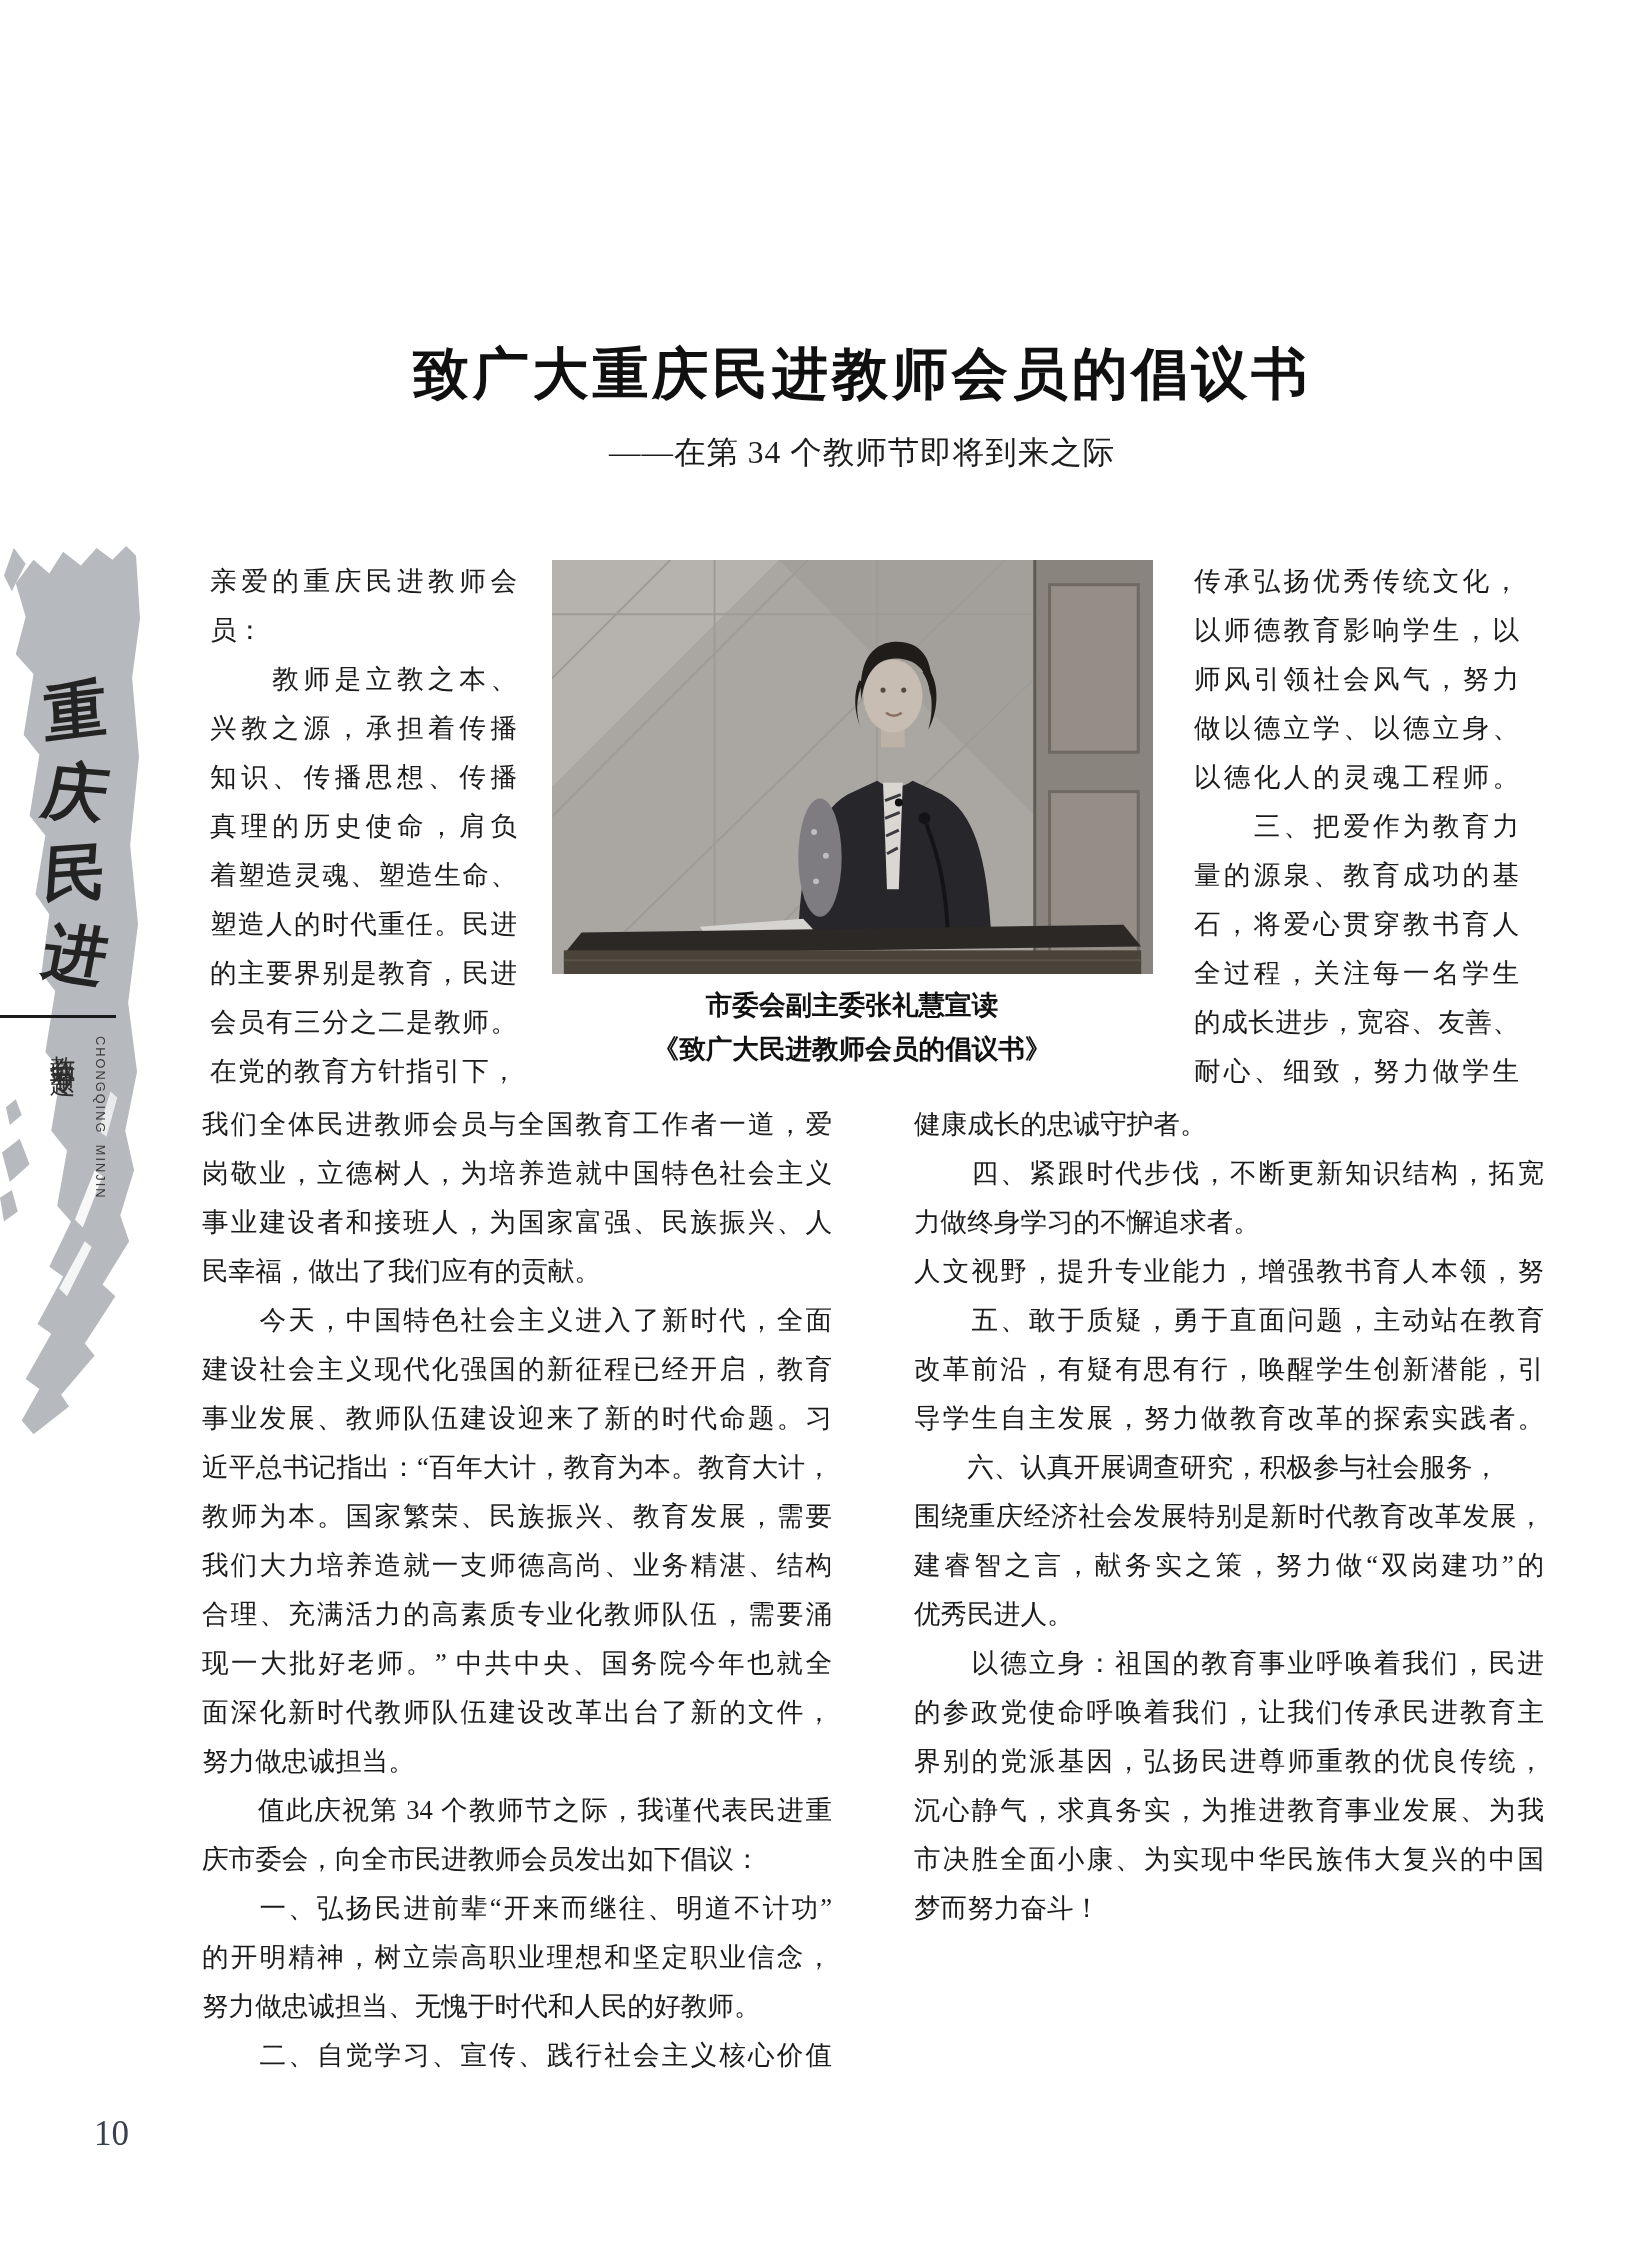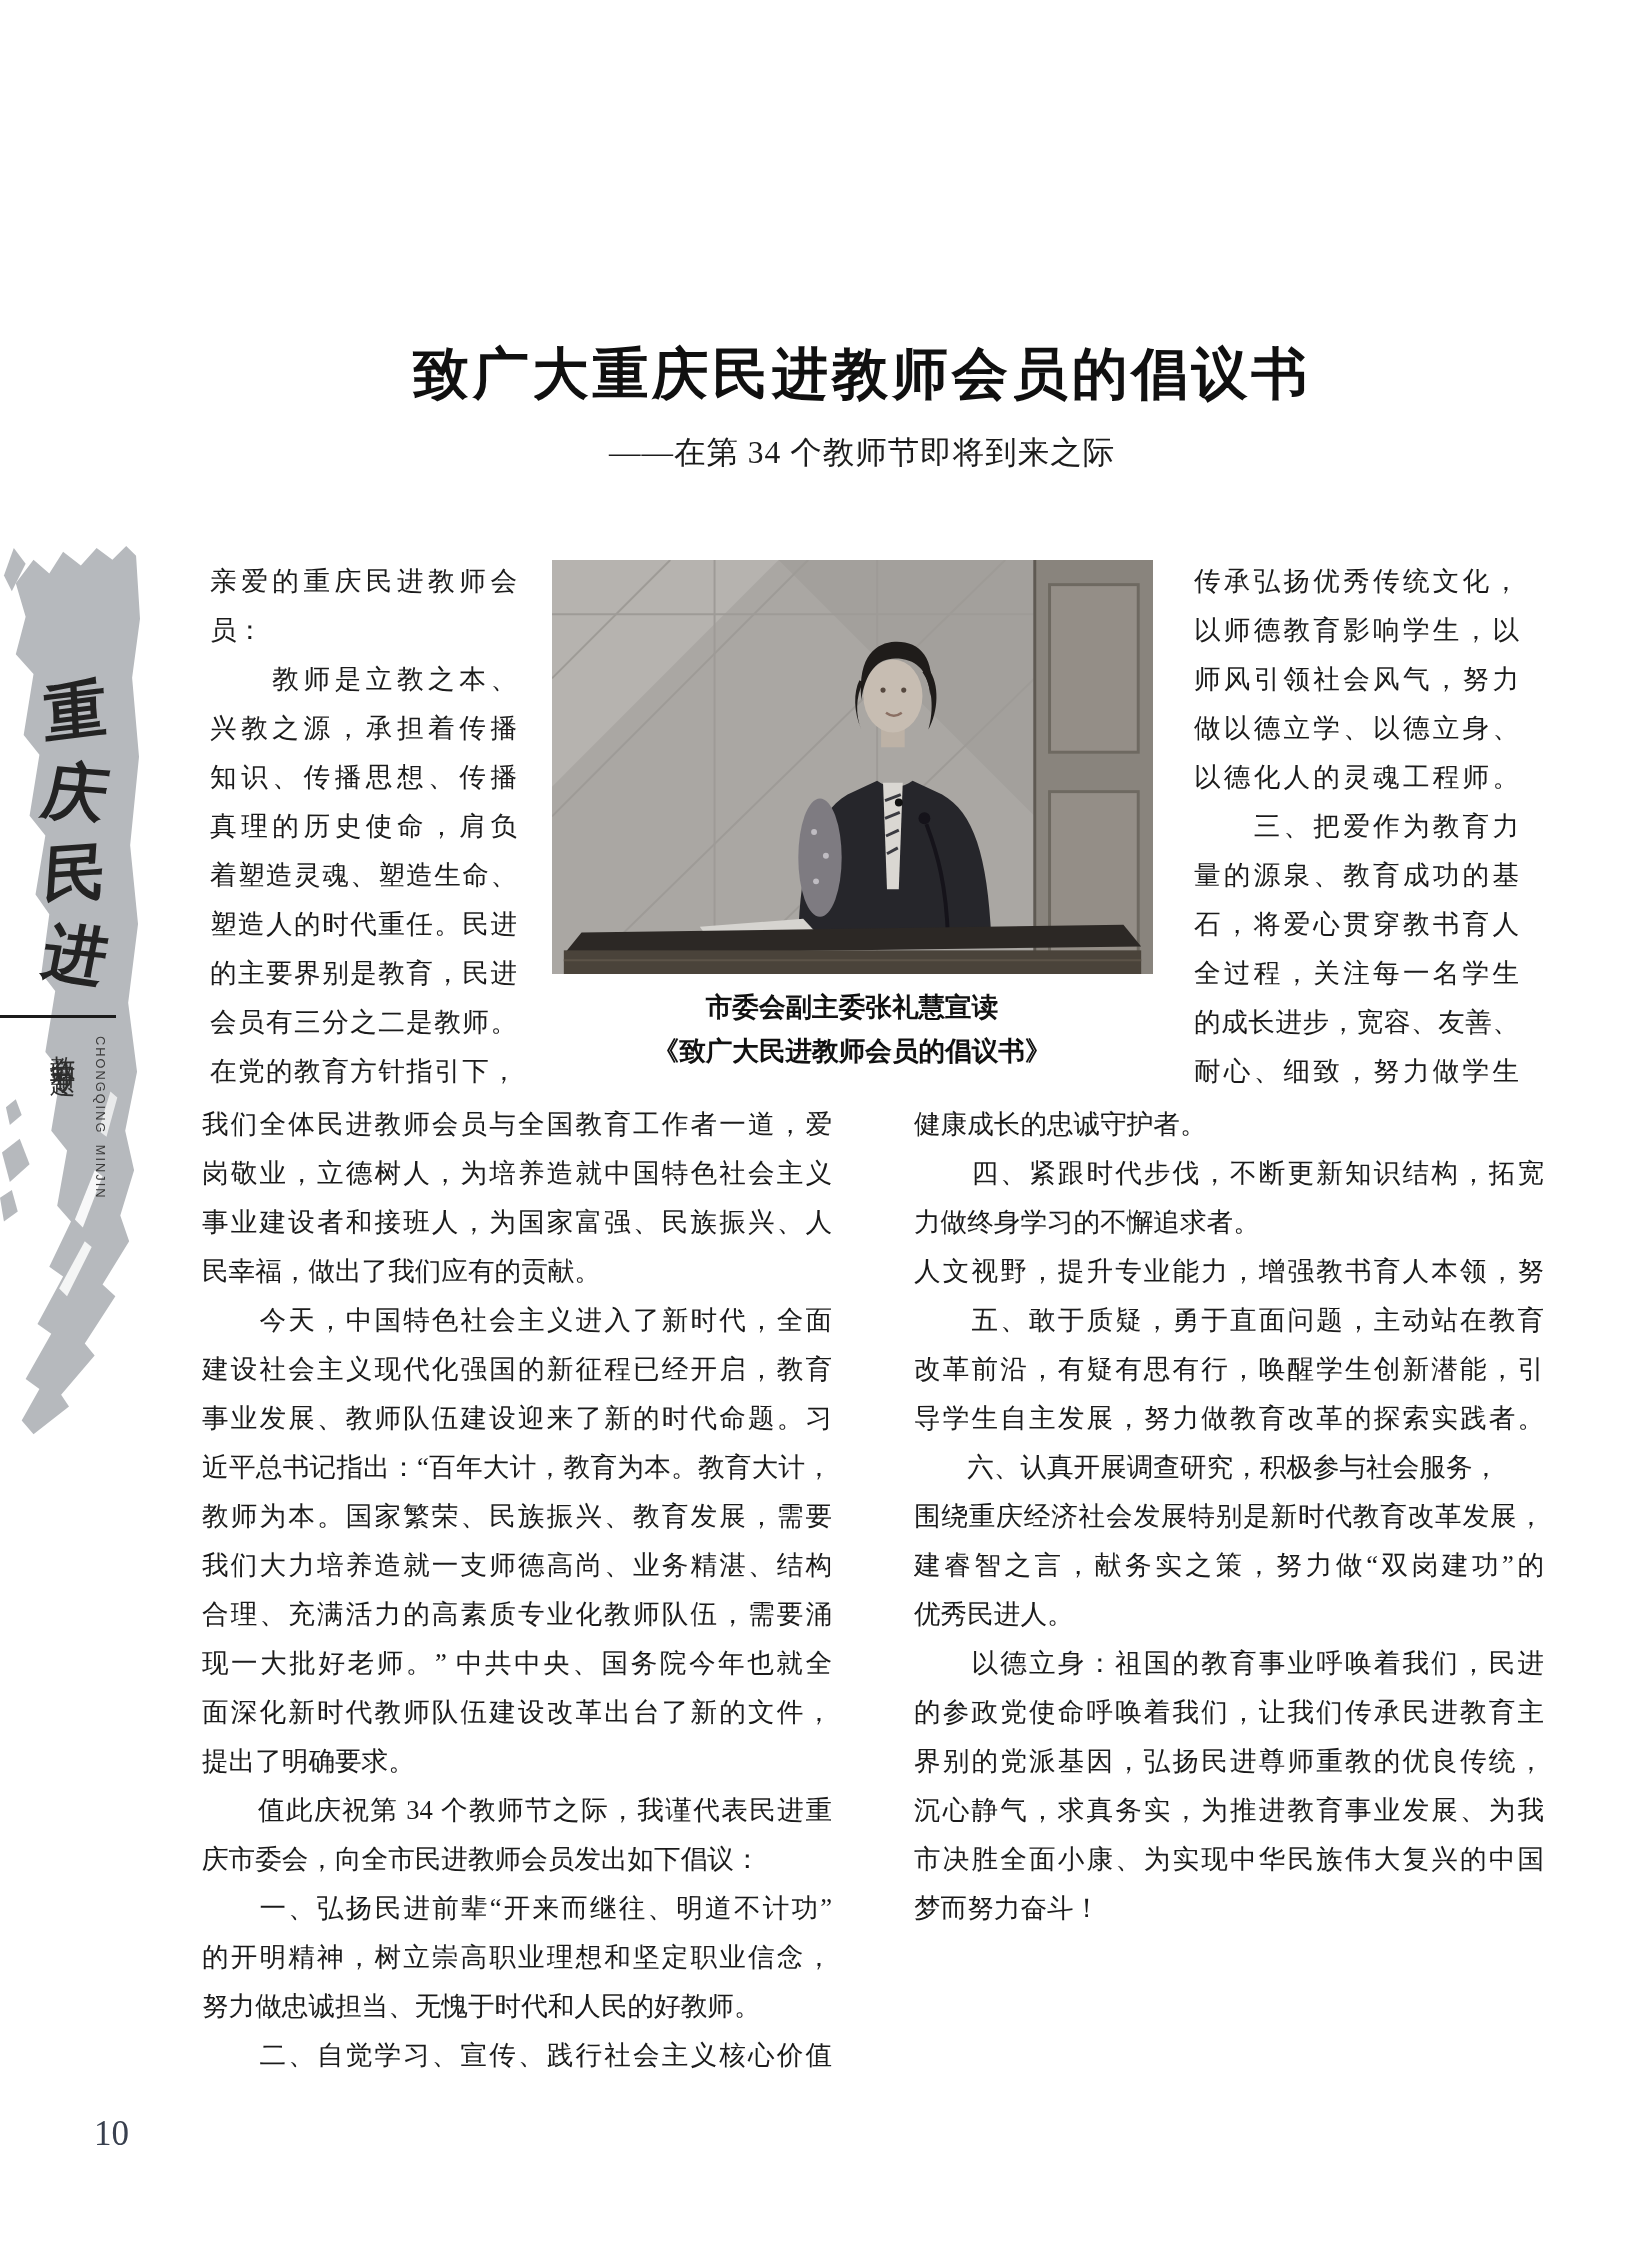--- a/index.html
+++ b/index.html
@@ -25,21 +25,21 @@
   }
   .line.end{text-align:left;text-align-last:left;}
   .left-narrow{left:202px;top:557px;width:307px;margin-left:8px;}
   .right-narrow{left:1194px;top:557px;width:325px;}
   .left-wide{left:202px;top:1100px;width:630px;}
   .right-wide{left:887px;top:1100px;width:630px;margin-left:27px;}
   
   .photo{position:absolute;left:552px;top:560px;width:601px;height:414px;}
   .caption{
     position:absolute;left:532px;top:985px;width:640px;text-align:center;
-    font-family:Liberation Sans, sans-serif;font-weight:bold;
+    font-family:Liberation Mono, monospace;font-weight:bold;
     font-size:26.6px;line-height:44px;color:#111;
   }
   
   .brush{position:absolute;left:0;top:540px;width:140px;height:906px;}
   .calligraphy{
     position:absolute;left:29.6px;top:672px;width:91px;text-align:center;
     font-weight:bold;font-size:63px;line-height:81px;color:#232323;
   }
   .calligraphy span{display:block;transform:rotate(-7deg) skewX(-4deg);}
   .calligraphy span:nth-child(2){transform:rotate(5deg) skewX(-6deg);}
@@ -177,21 +177,21 @@
       <div class="line end">民幸福，做出了我们应有的贡献。</div>
       <div class="line">　　今天，中国特色社会主义进入了新时代，全面</div>
       <div class="line">建设社会主义现代化强国的新征程已经开启，教育</div>
       <div class="line">事业发展、教师队伍建设迎来了新的时代命题。习</div>
       <div class="line">近平总书记指出：“百年大计，教育为本。教育大计，</div>
       <div class="line">教师为本。国家繁荣、民族振兴、教育发展，需要</div>
       <div class="line">我们大力培养造就一支师德高尚、业务精湛、结构</div>
       <div class="line">合理、充满活力的高素质专业化教师队伍，需要涌</div>
       <div class="line">现一大批好老师。” 中共中央、国务院今年也就全</div>
       <div class="line">面深化新时代教师队伍建设改革出台了新的文件，</div>
-      <div class="line end">提出了明确要求。</div>
+      <div class="line end">努力做忠诚担当。</div>
       <div class="line">　　值此庆祝第 34 个教师节之际，我谨代表民进重</div>
       <div class="line end">庆市委会，向全市民进教师会员发出如下倡议：</div>
       <div class="line">　　一、弘扬民进前辈“开来而继往、明道不计功”</div>
       <div class="line">的开明精神，树立崇高职业理想和坚定职业信念，</div>
       <div class="line end">努力做忠诚担当、无愧于时代和人民的好教师。</div>
       <div class="line">　　二、自觉学习、宣传、践行社会主义核心价值观，</div>
     </div>
   <div class="tblock right-wide">
       <div class="line end">健康成长的忠诚守护者。</div>
       <div class="line">　　四、紧跟时代步伐，不断更新知识结构，拓宽</div>

